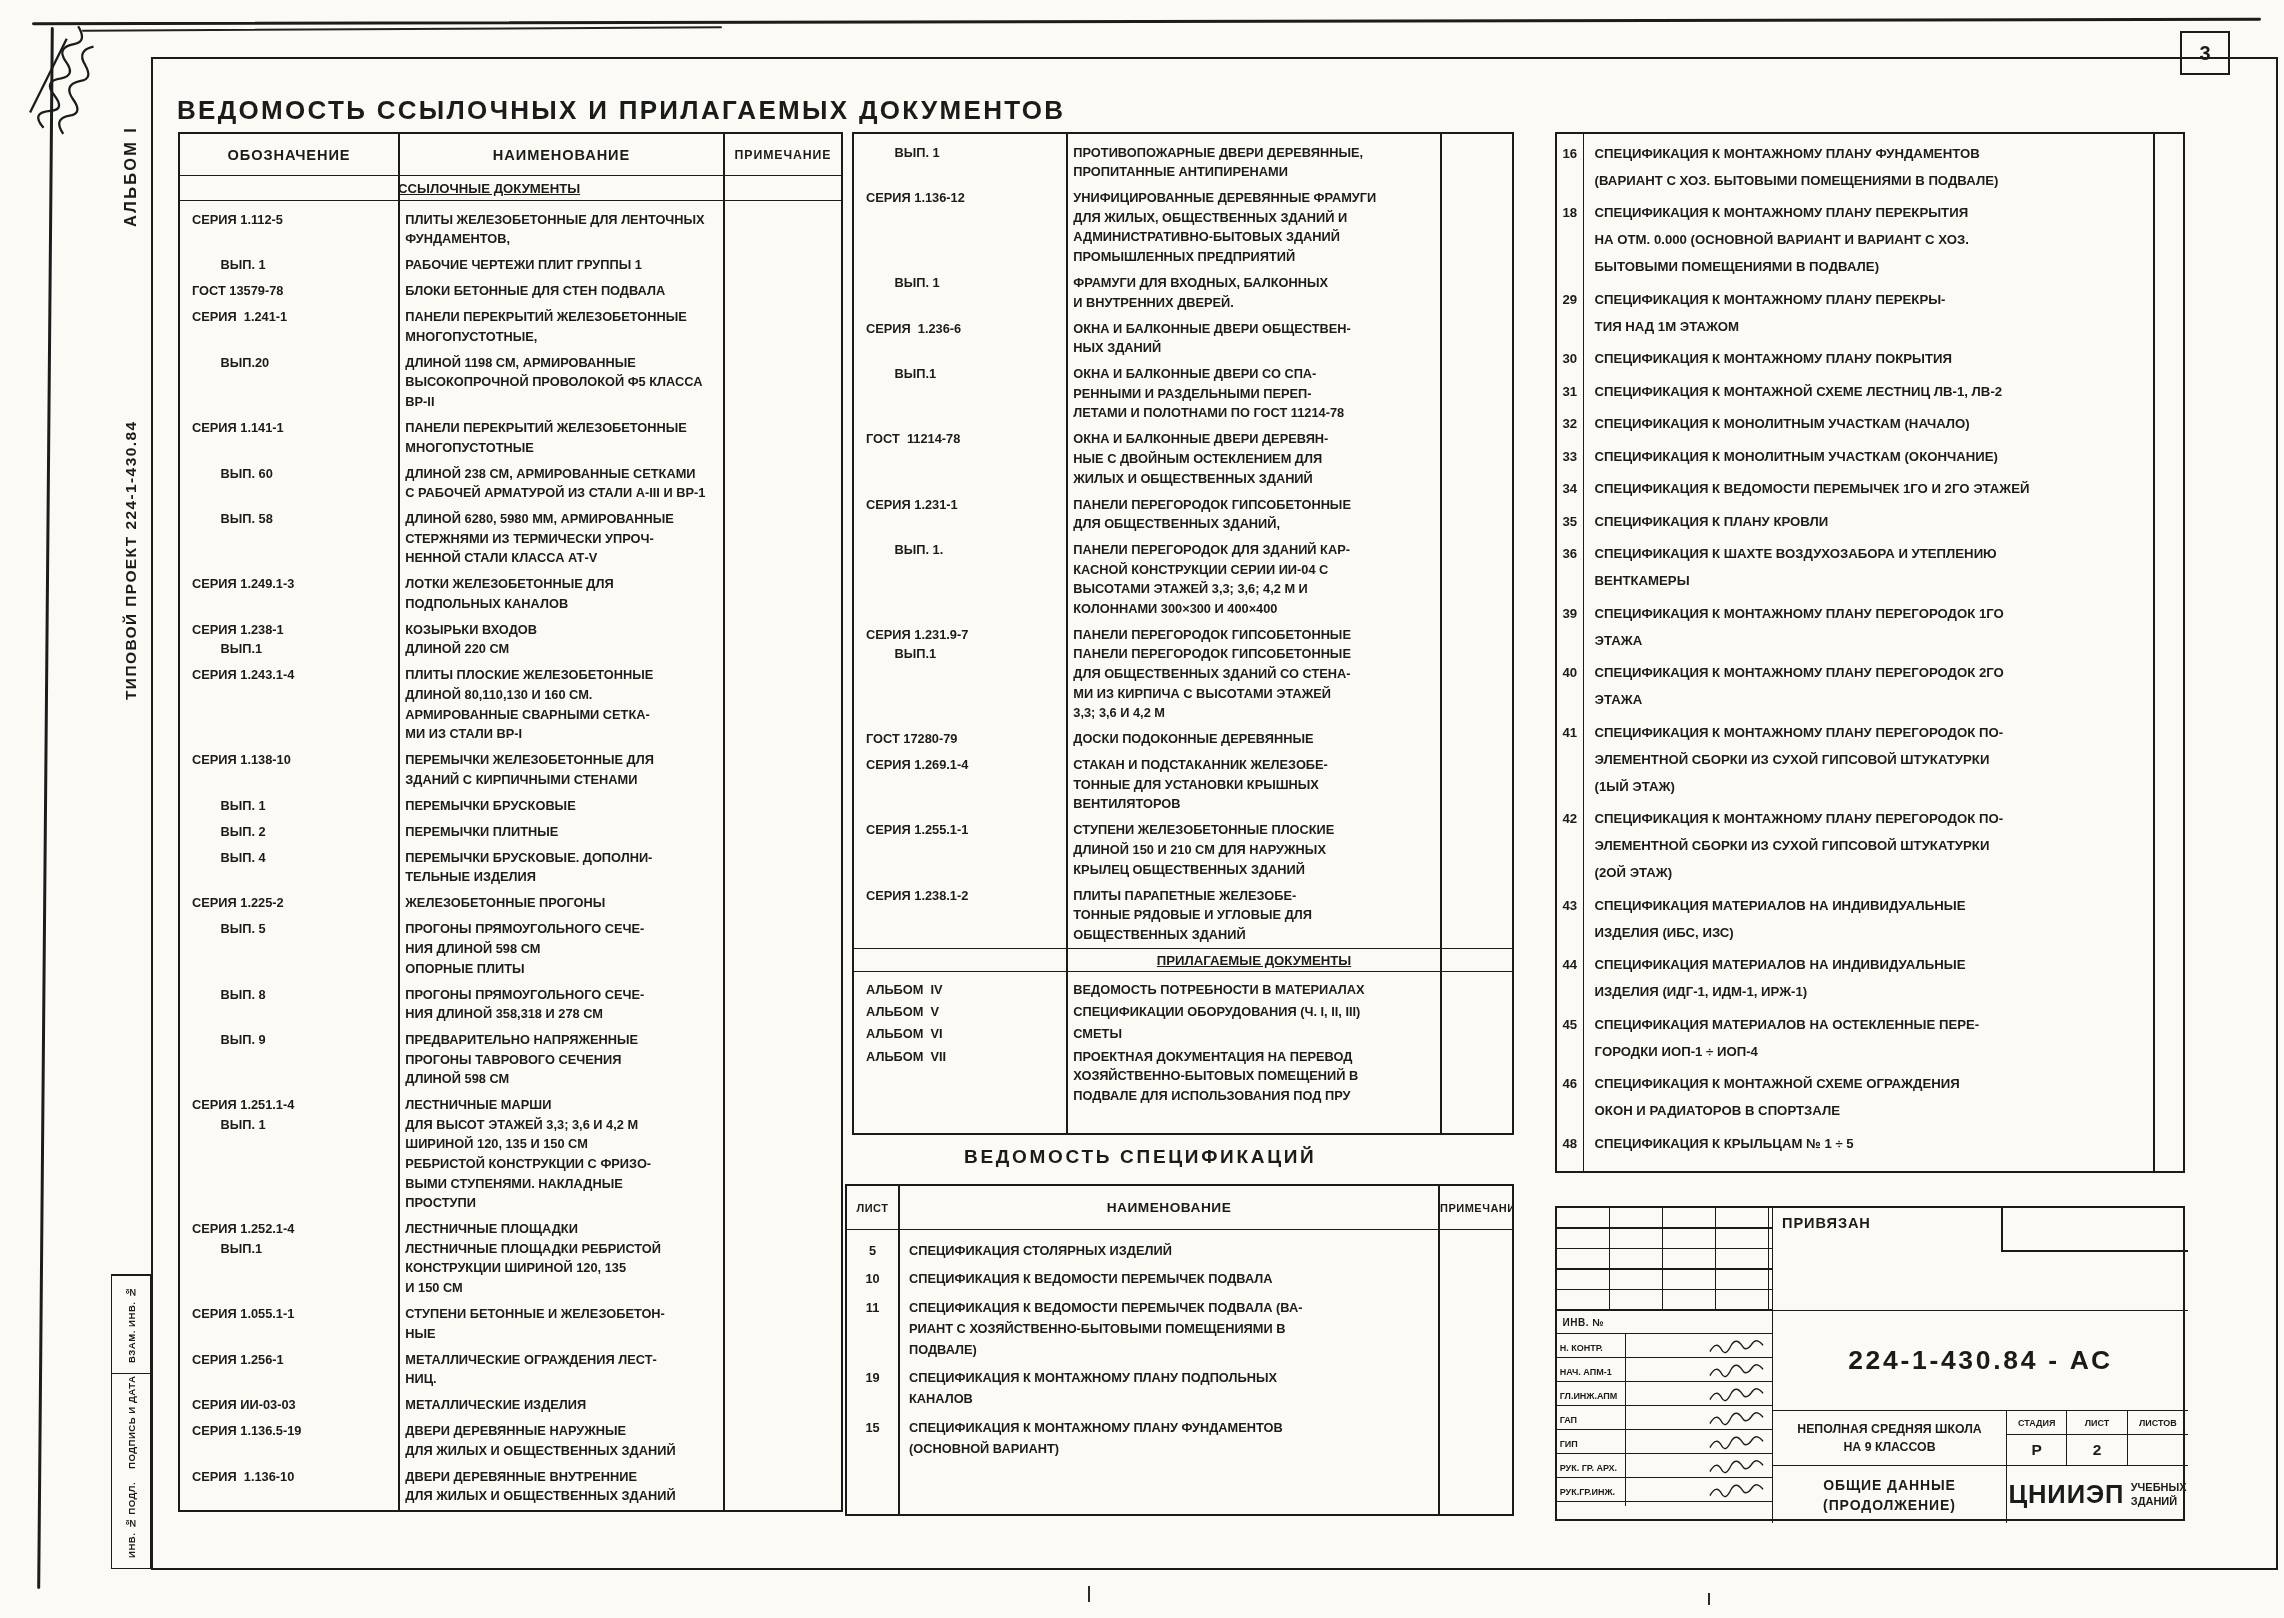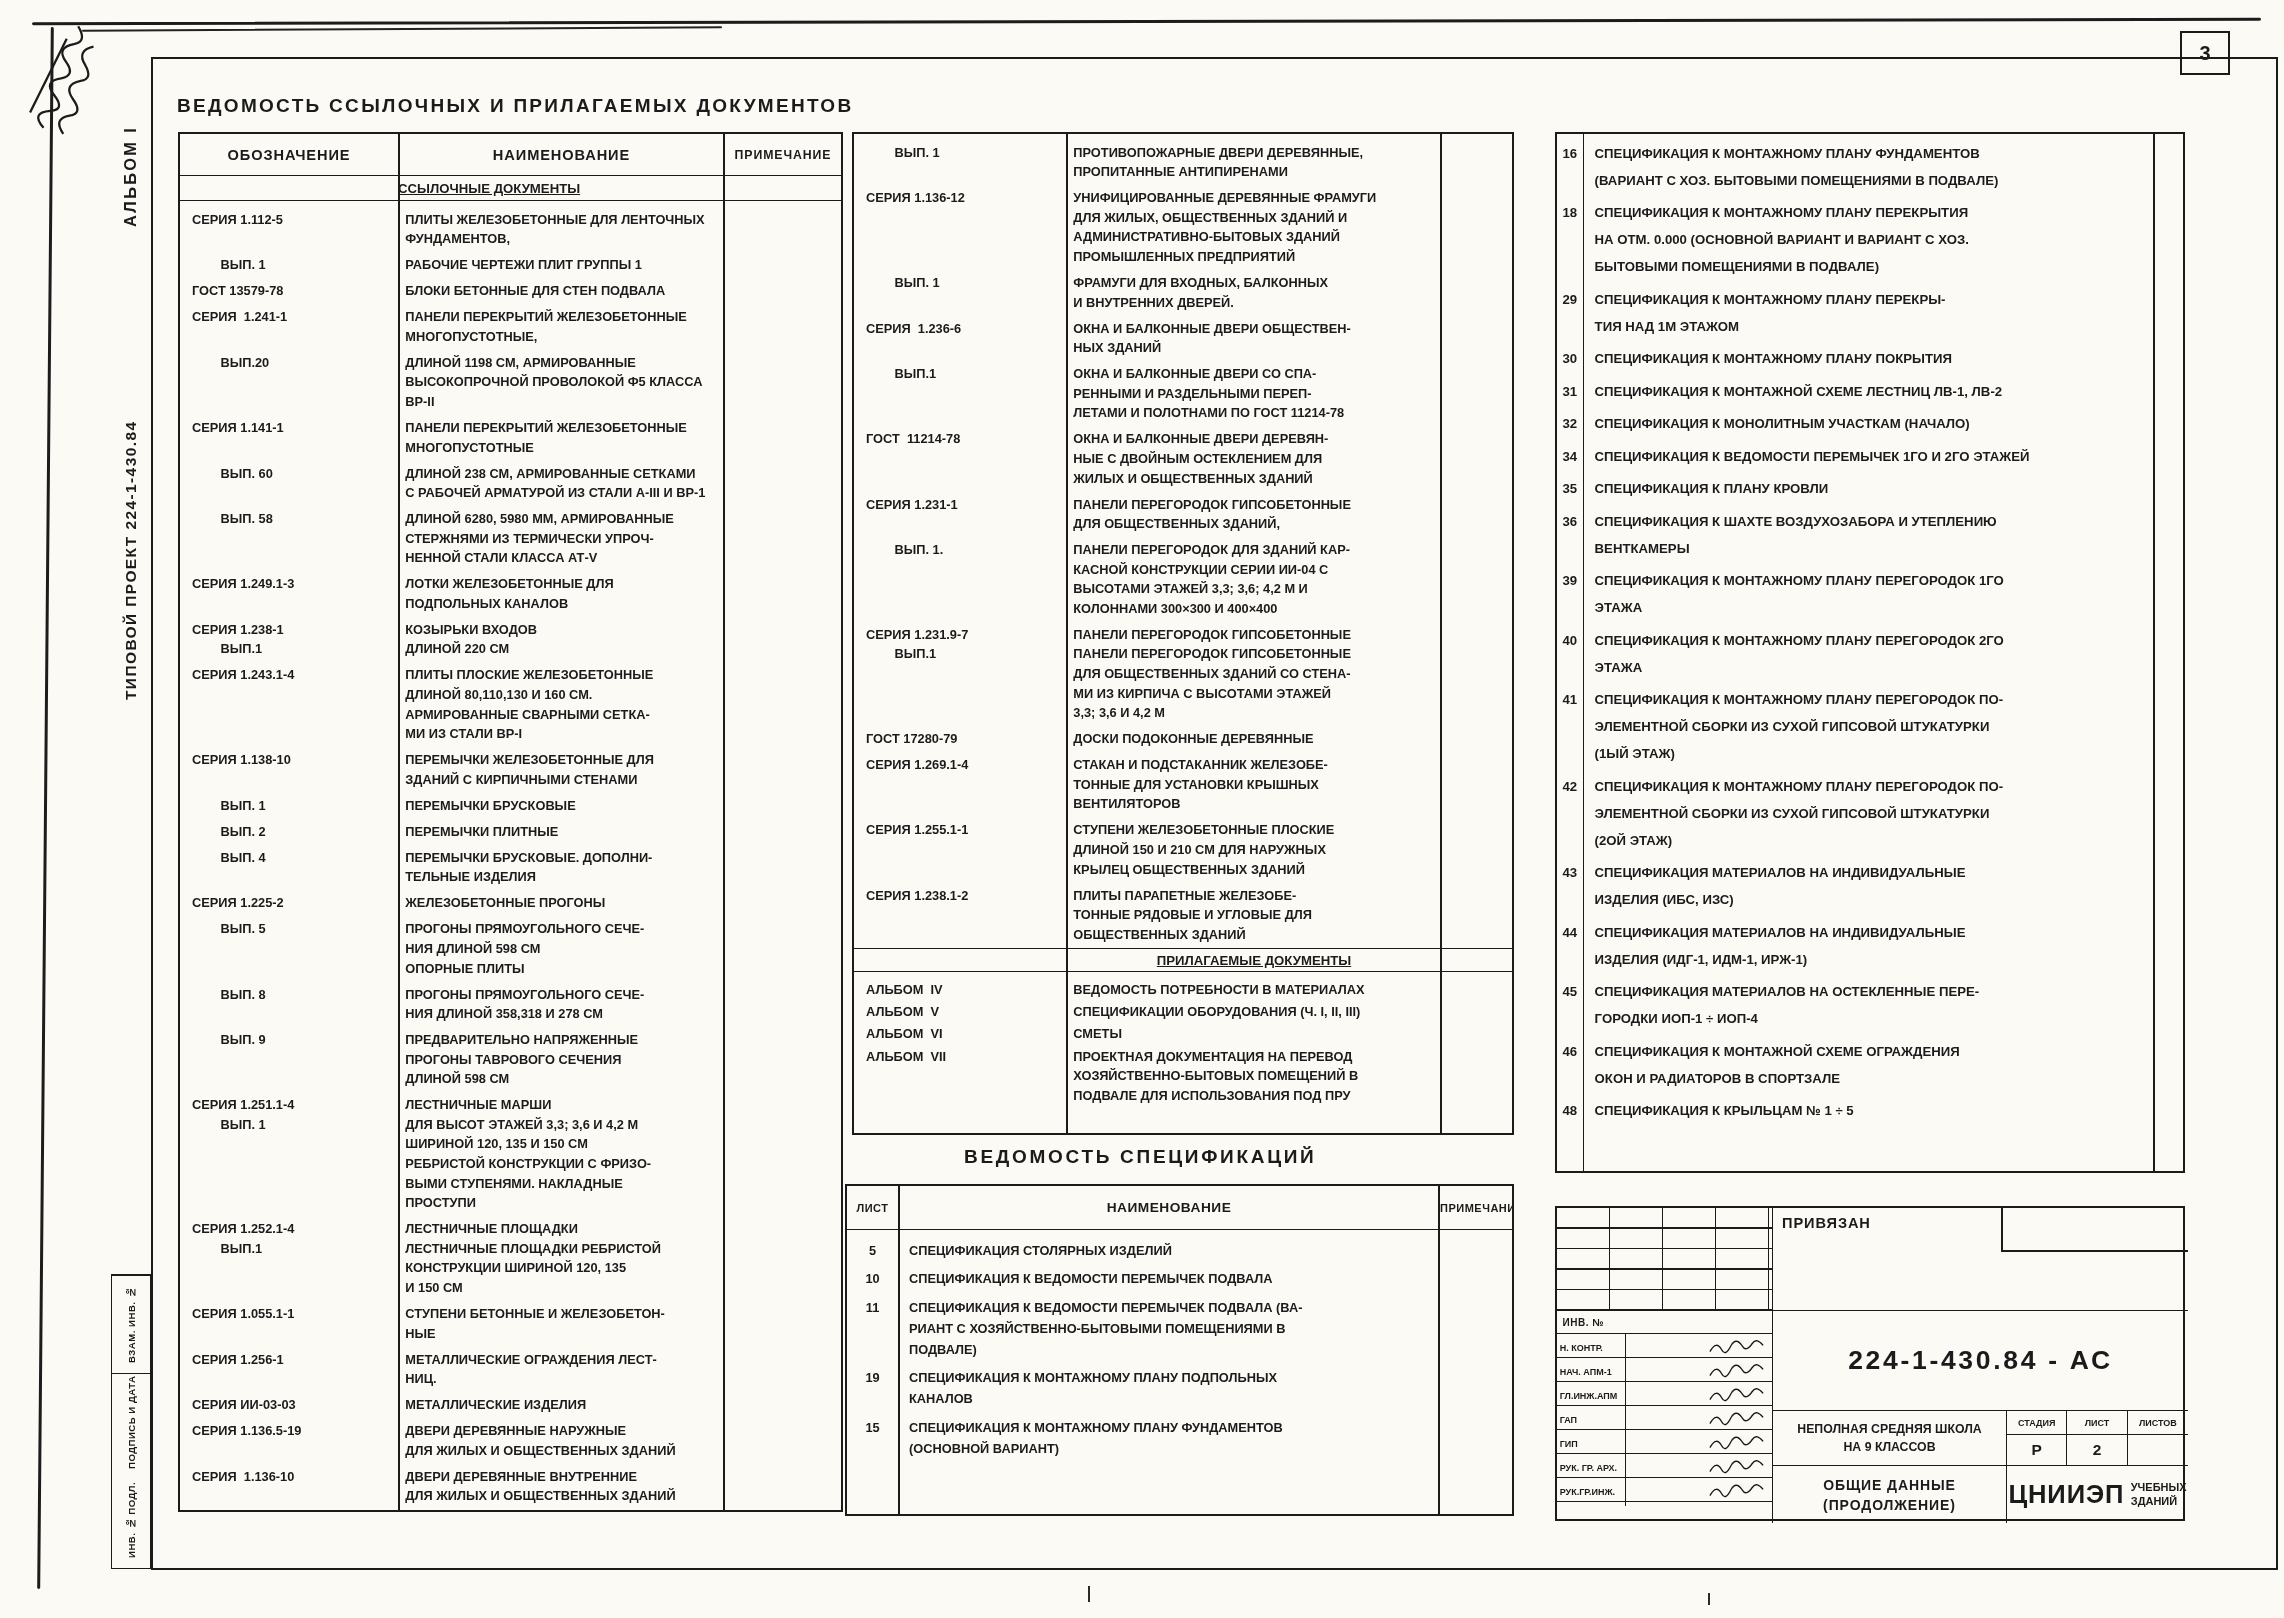--- a/index.html
+++ b/index.html
@@ -23,21 +23,21 @@
   .pagebox{position:absolute;left:2180px;top:31px;width:50px;height:44px;border:2.3px solid var(--ink);
     display:flex;align-items:center;justify-content:center;font-size:20px;}
   
   .vtext{writing-mode:vertical-rl;transform:rotate(180deg);display:flex;align-items:center;justify-content:center;}
   .edge-album{position:absolute;left:113px;top:69px;width:35px;height:215px;font-size:16.4px;letter-spacing:2.3px;}
   .edge-project{position:absolute;left:113px;top:320px;width:35px;height:480px;font-size:15.5px;letter-spacing:1.4px;}
   .edge-table{position:absolute;left:111px;top:1274px;width:40px;height:295px;border:1.8px solid var(--ink);}
   .edge-cell{width:100%;height:98px;border-bottom:1.8px solid var(--ink);font-size:9.6px;letter-spacing:0.5px;}
   .edge-cell:last-child{border-bottom:none;}
   
-  .main-title{position:absolute;left:177px;top:95px;font-size:19px;letter-spacing:2.3px;white-space:nowrap;}
+  .main-title{position:absolute;left:177px;top:95px;font-size:26px;letter-spacing:2.3px;white-space:nowrap;}
   
   .tbl{position:absolute;border:2.3px solid var(--ink);overflow:hidden;}
   .vl{position:absolute;top:0;bottom:0;width:1.8px;background:var(--ink);}
   
   .tbl-left{left:178px;top:132px;width:665px;height:1380px;}
   .tbl-left .vl1{left:218px;} .tbl-left .vl2{right:116px;}
   .reft-header{display:grid;grid-template-columns:218px 1fr 116px;align-items:center;text-align:center;
     height:42px;border-bottom:1.8px solid var(--ink);font-size:14.6px;letter-spacing:0.9px;}
   .reft-sub{display:grid;grid-template-columns:218px 1fr 116px;height:25px;align-items:center;
     border-bottom:1.8px solid var(--ink);font-size:13.2px;}
@@ -580,20 +580,25 @@
           <div class="n">СПЕЦИФИКАЦИЯ К МОНТАЖНОЙ СХЕМЕ ЛЕСТНИЦ ЛВ-1, ЛВ-2</div>
           <div class="note"></div>
         </div>
 
         <div class="right-row">
           <div class="num">32</div>
           <div class="n">СПЕЦИФИКАЦИЯ К МОНОЛИТНЫМ УЧАСТКАМ (НАЧАЛО)</div>
           <div class="note"></div>
         </div>
 
+        <div class="right-row">
+          <div class="num">33</div>
+          <div class="n">СПЕЦИФИКАЦИЯ К МОНОЛИТНЫМ УЧАСТКАМ (ОКОНЧАНИЕ)</div>
+          <div class="note"></div>
+        </div>
 
         <div class="right-row">
           <div class="num">34</div>
           <div class="n">СПЕЦИФИКАЦИЯ К ВЕДОМОСТИ ПЕРЕМЫЧЕК 1ГО И 2ГО ЭТАЖЕЙ</div>
           <div class="note"></div>
         </div>
 
         <div class="right-row">
           <div class="num">35</div>
           <div class="n">СПЕЦИФИКАЦИЯ К ПЛАНУ КРОВЛИ</div>

